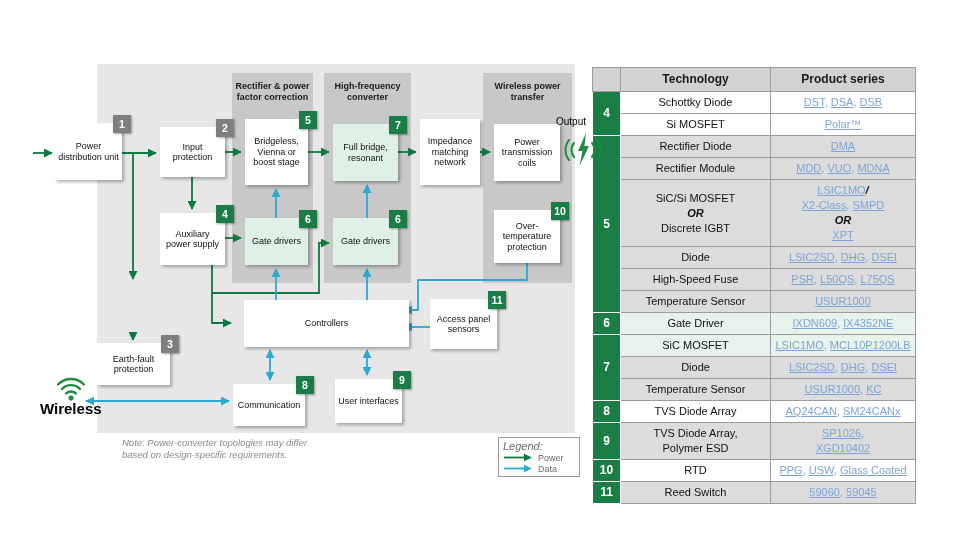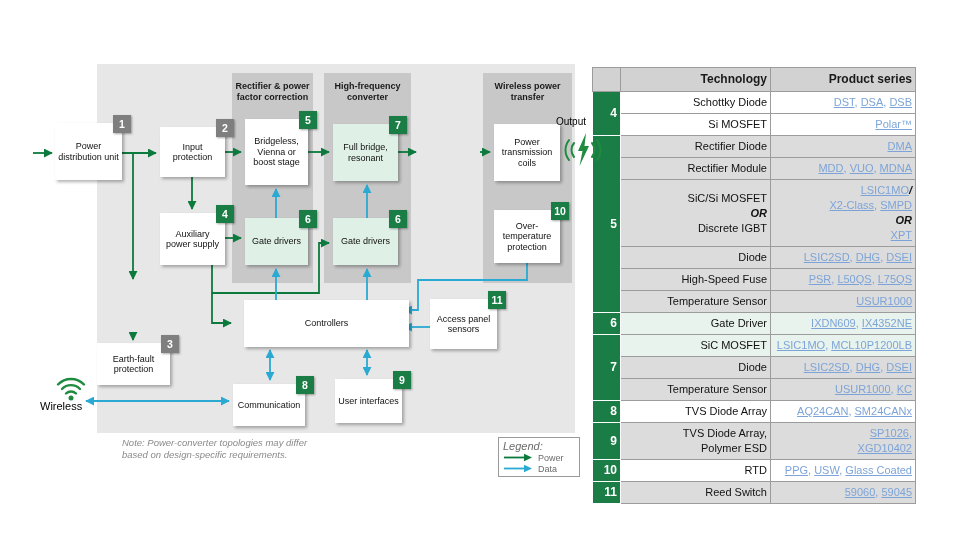--- a/index.html
+++ b/index.html
@@ -33,30 +33,30 @@
   #b-cvm{left:100px;top:283px;width:70px;height:52px;}
   #b-eft{left:97px;top:343px;width:73px;height:42px;}
   #b-ctl{left:244px;top:300px;width:165px;height:47px;}
   #b-aps{left:430px;top:299px;width:67px;height:50px;}
   #b-com{left:233px;top:384px;width:72px;height:42px;}
   #b-usr{left:335px;top:379px;width:67px;height:44px;}
   #arrows{position:absolute;left:0;top:0;width:960px;height:540px;z-index:6;pointer-events:none;}
   #output-label{position:absolute;left:556px;top:116px;font-size:10px;color:#000;z-index:20;text-align:center;}
   #bolt{position:absolute;left:561px;top:130px;z-index:20;}
   #wifi{position:absolute;left:54px;top:375px;z-index:10;}
-  #wireless-label{position:absolute;left:40px;top:400px;width:60px;text-align:left;font-size:11px;color:#000;z-index:10;}
+  #wireless-label{position:absolute;left:40px;top:400px;width:60px;text-align:right;font-size:15px;color:#000;z-index:10;font-weight:bold;}
   #note{position:absolute;left:122px;top:437px;font-size:9.5px;line-height:12px;font-style:italic;color:#8a8a8a;z-index:3;}
   #legend{position:absolute;left:498px;top:437px;width:82px;height:40px;background:#fff;border:1px solid #9a9a9a;
           z-index:20;box-sizing:border-box;padding:2px 4px;}
   #legend .ttl{font-size:11px;font-style:italic;color:#6b6b6b;}
   .leg-row{display:flex;align-items:center;gap:5px;height:11px;}
   .leg-row span{font-size:9px;color:#6b6b6b;}
   
   #tbl{position:absolute;left:592px;top:67px;border-collapse:collapse;z-index:15;table-layout:fixed;}
-  #tbl th,#tbl td{border:1px solid #9c9c9c;font-size:11px;line-height:15px;padding:3px 3px;text-align:right;
+  #tbl th,#tbl td{border:1px solid #9c9c9c;font-size:11px;line-height:15px;padding:3px 3px;text-align:center;
                   box-sizing:border-box;}
   #tbl th{background:#d2d2d2;font-size:12px;font-weight:bold;height:24px;color:#1a1a1a;}
   #tbl th.corner{width:28px;}
   #tbl th.c-tech{width:150px;}
   #tbl th.c-prod{width:145px;}
   #tbl td.num{background:#1b7d46;color:#fff;font-weight:bold;font-size:12px;border:1px solid #fff;}
   #tbl td.tint-w{background:#ffffff;}
   #tbl td.tint-g{background:#dcdcdc;}
   #tbl td.tint-t{background:#e8f3ed;}
   #tbl .lnk{color:#7da4d8;text-decoration:underline;}
@@ -125,20 +125,23 @@
     <div class="bdg">2</div>
   </div>
   <div class="bx" id="b-brl">
     <span>Bridgeless, Vienna or boost stage</span>
     <div class="bdg g">5</div>
   </div>
   <div class="bx green" id="b-fbr">
     <span>Full bridge, resonant</span>
     <div class="bdg g">7</div>
   </div>
+  <div class="bx" id="b-imp">
+    <span>Impedance matching network</span>
+  </div>
   <div class="bx" id="b-ptc">
     <span>Power transmission coils</span>
   </div>
   <div class="bx" id="b-aux">
     <span>Auxiliary power supply</span>
     <div class="bdg g">4</div>
   </div>
   <div class="bx green" id="b-gd1">
     <span>Gate drivers</span>
     <div class="bdg g">6</div>

